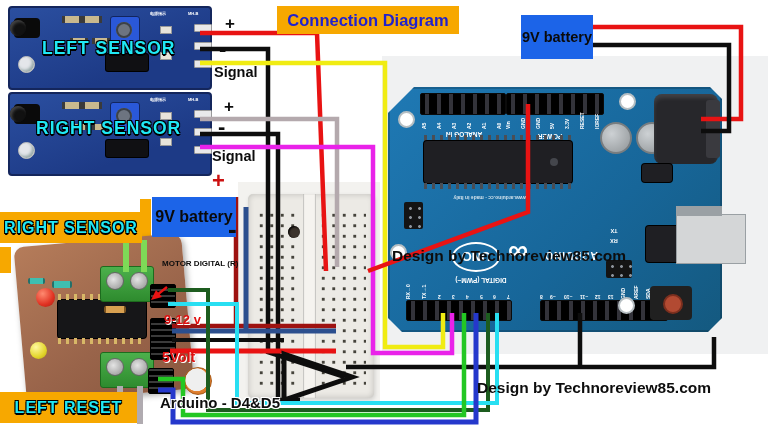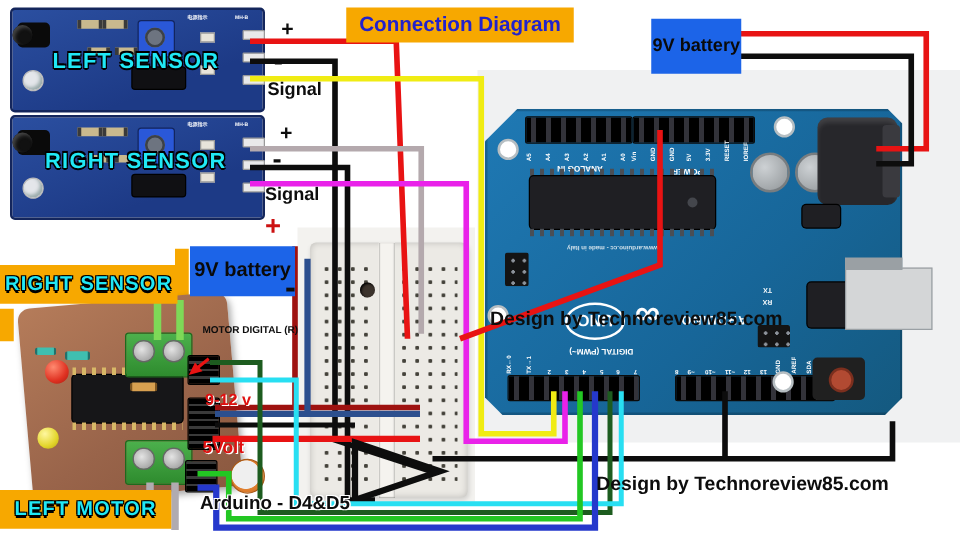--- a/index.html
+++ b/index.html
@@ -277,21 +277,21 @@
 
   <div class="abs z60 batt-box" style="left:521px;top:15px;width:72px;height:44px;font-size:14.5px;">9V battery</div>
   <div class="abs z60 batt-box" style="left:152px;top:197px;width:84px;height:40px;font-size:16px;">9V battery</div>
   <div class="abs z60" style="left:212px;top:168px;color:#cc1111;font-weight:900;font-size:22px;">+</div>
   <div class="abs z60 blk-bold" style="left:228px;top:214px;font-size:26px;">-</div>
 
   <div class="abs z60 orange-box" style="left:0;top:212px;width:142px;height:31px;display:flex;align-items:center;justify-content:center;">
     <span class="cyan-label" style="font-size:16px;">RIGHT SENSOR</span>
   </div>
   <div class="abs z60 orange-box" style="left:0;top:392px;width:137px;height:31px;display:flex;align-items:center;justify-content:center;">
-    <span class="cyan-label" style="font-size:16px;">LEFT MOTOR</span>
+    <span class="cyan-label" style="font-size:16px;">LEFT RESET</span>
   </div>
 
   <div class="abs z60 blk-bold" style="left:162px;top:259px;font-size:8px;">MOTOR DIGITAL (R)</div>
   <div class="abs z60 red-note" style="left:164px;top:312px;font-size:13px;">9-12 v</div>
   <div class="abs z60 red-note" style="left:162px;top:349px;font-size:14px;">5Volt</div>
   <div class="abs z60 blk-bold outline-w" style="left:160px;top:394px;font-size:15px;">Arduino - D4&amp;D5</div>
 
   <div class="abs z60 blk-bold" style="left:392px;top:247px;font-size:15.5px;">Design by Technoreview85.com</div>
   <div class="abs z60 blk-bold" style="left:477px;top:379px;font-size:15.5px;">Design by Technoreview85.com</div>
 

